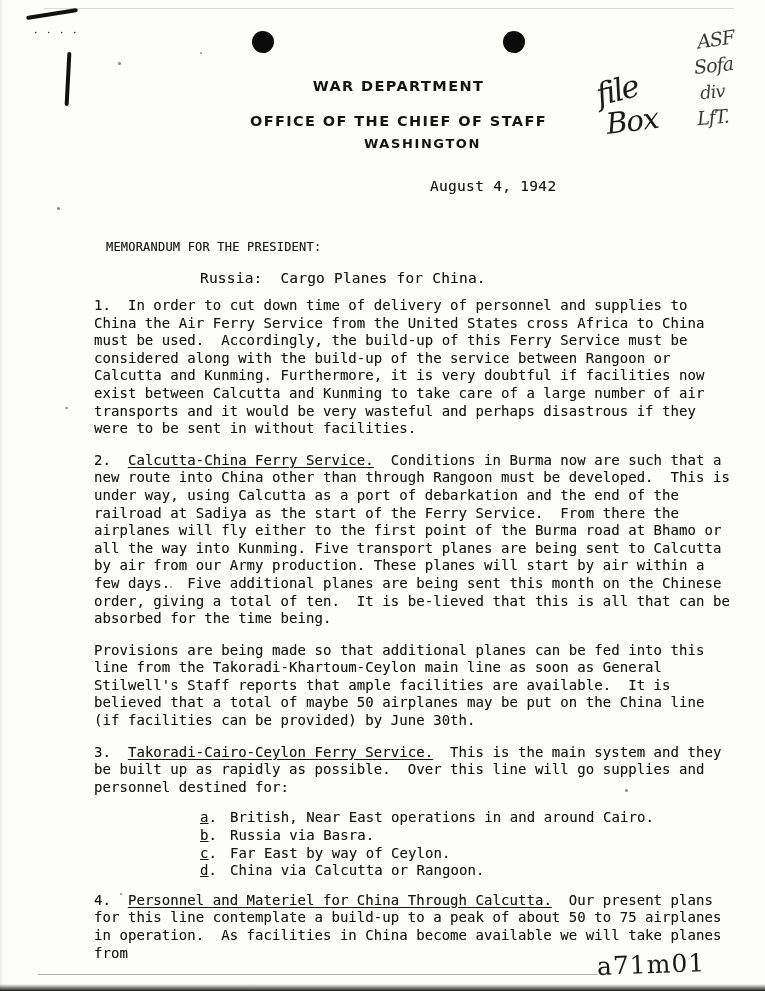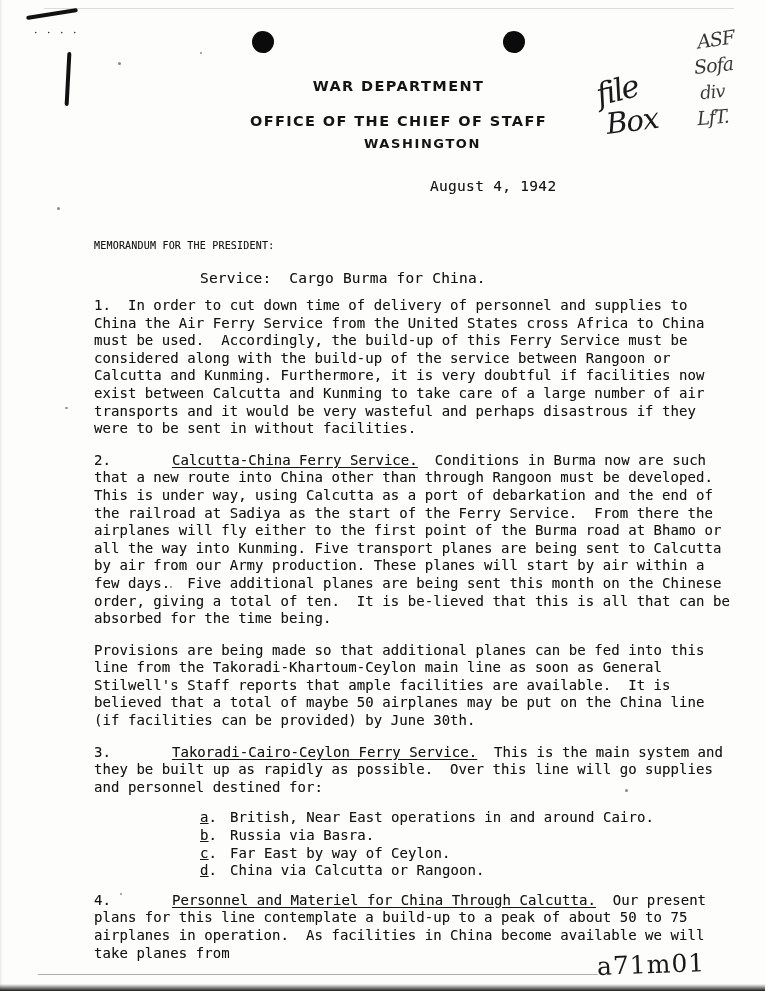--- a/index.html
+++ b/index.html
@@ -157,43 +157,43 @@
 
   .datum {
     position: absolute;
     left: 430px; top: 178px;
     font-size: 14.5px;
     letter-spacing: .3px;
   }
 
   .memo-to {
     position: absolute;
-    left: 94px; top: 240px;
-    font-size: 10px;
+    left: 106px; top: 240px;
+    font-size: 12px;
     letter-spacing: .2px;
   }
 
   .subject {
     position: absolute;
     left: 200px; top: 270px;
     font-size: 14.5px;
     letter-spacing: .2px;
   }
 
   .body {
     position: absolute;
     left: 94px; top: 297px;
     width: 636px;
     font-size: 14px;
     line-height: 17.6px;
     letter-spacing: .05px;
   }
   .para { margin: 0 0 14px 0; white-space: pre-wrap; }
   .para.tight { margin-bottom: 13px; }
-  .u { text-decoration: underline; text-underline-offset: 2px; margin-left: 44px; }
+  .u { text-decoration: underline; text-underline-offset: 2px; }
 
   .abcd {
     margin: 0 0 12px 0;
     padding-left: 106px;
   }
   .abcd-row {
     display: flex;
     line-height: 17.6px;
   }
   .abcd-letter {
@@ -245,21 +245,21 @@
     <div class="lh1">WAR DEPARTMENT</div>
     <div class="lh2">OFFICE OF THE CHIEF OF STAFF</div>
     <div class="lh3">WASHINGTON</div>
   </div>
 
   <div class="datum">August 4, 1942</div>
 
   <div class="memo-to">MEMORANDUM FOR THE PRESIDENT:</div>
 
   <div class="subject">
-    <span>Service:</span>&nbsp;&nbsp;<span>Cargo Burma for China.</span>
+    <span>Russia:</span>&nbsp;&nbsp;<span>Cargo Planes for China.</span>
   </div>
 
   <div class="body">
 
     <p class="para">1.  In order to cut down time of delivery of personnel and supplies to China the Air Ferry Service from the United States cross Africa to China must be used.  Accordingly, the build-up of this Ferry Service must be considered along with the build-up of the service between Rangoon or Calcutta and Kunming. Furthermore, it is very doubtful if facilities now exist between Calcutta and Kunming to take care of a large number of air transports and it would be very wasteful and perhaps disastrous if they were to be sent in without facilities.</p>
 
     <p class="para"><span>2.  </span><span class="u">Calcutta-China Ferry Service.</span><span>  Conditions in Burma now are such that a new route into China other than through Rangoon must be developed.  This is under way, using Calcutta as a port of debarkation and the end of the railroad at Sadiya as the start of the Ferry Service.  From there the airplanes will fly either to the first point of the Burma road at Bhamo or all the way into Kunming. Five transport planes are being sent to Calcutta by air from our Army production. These planes will start by air within a few days.  Five additional planes are being sent this month on the Chinese order, giving a total of ten.  It is be-lieved that this is all that can be absorbed for the time being.</span></p>
 
     <p class="para">Provisions are being made so that additional planes can be fed into this line from the Takoradi-Khartoum-Ceylon main line as soon as General Stilwell's Staff reports that ample facilities are available.  It is believed that a total of maybe 50 airplanes may be put on the China line (if facilities can be provided) by June 30th.</p>
 

